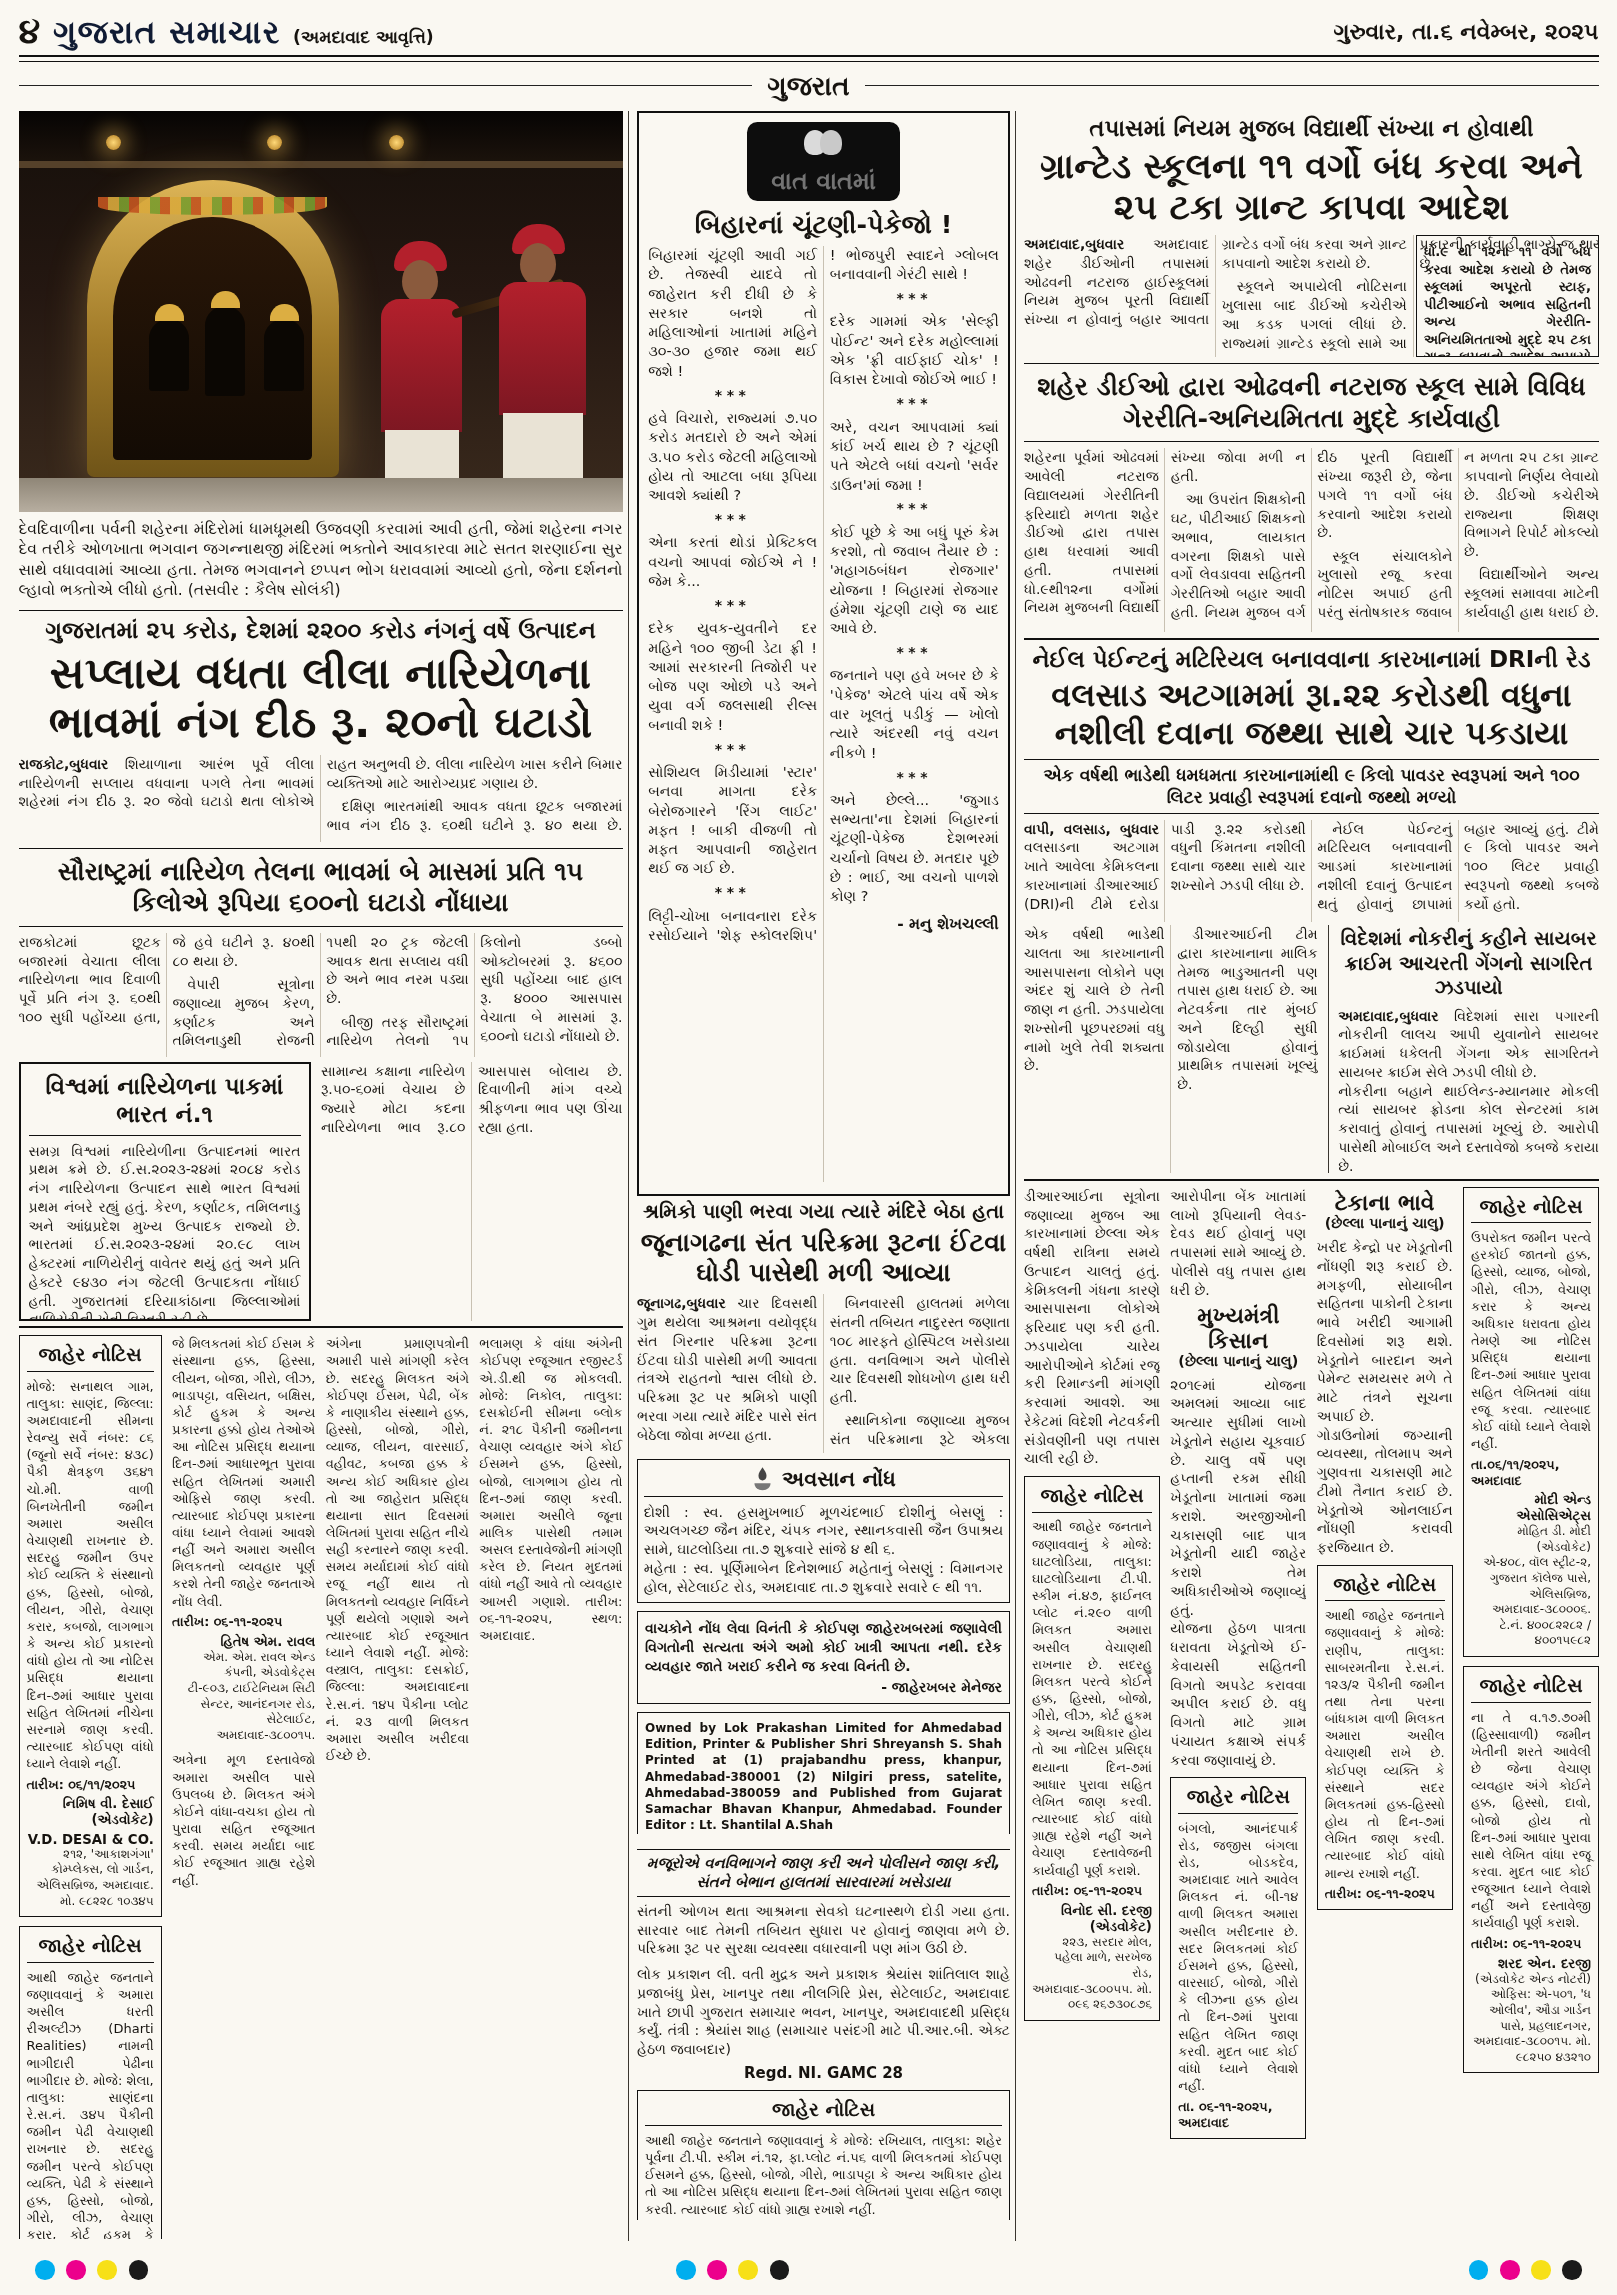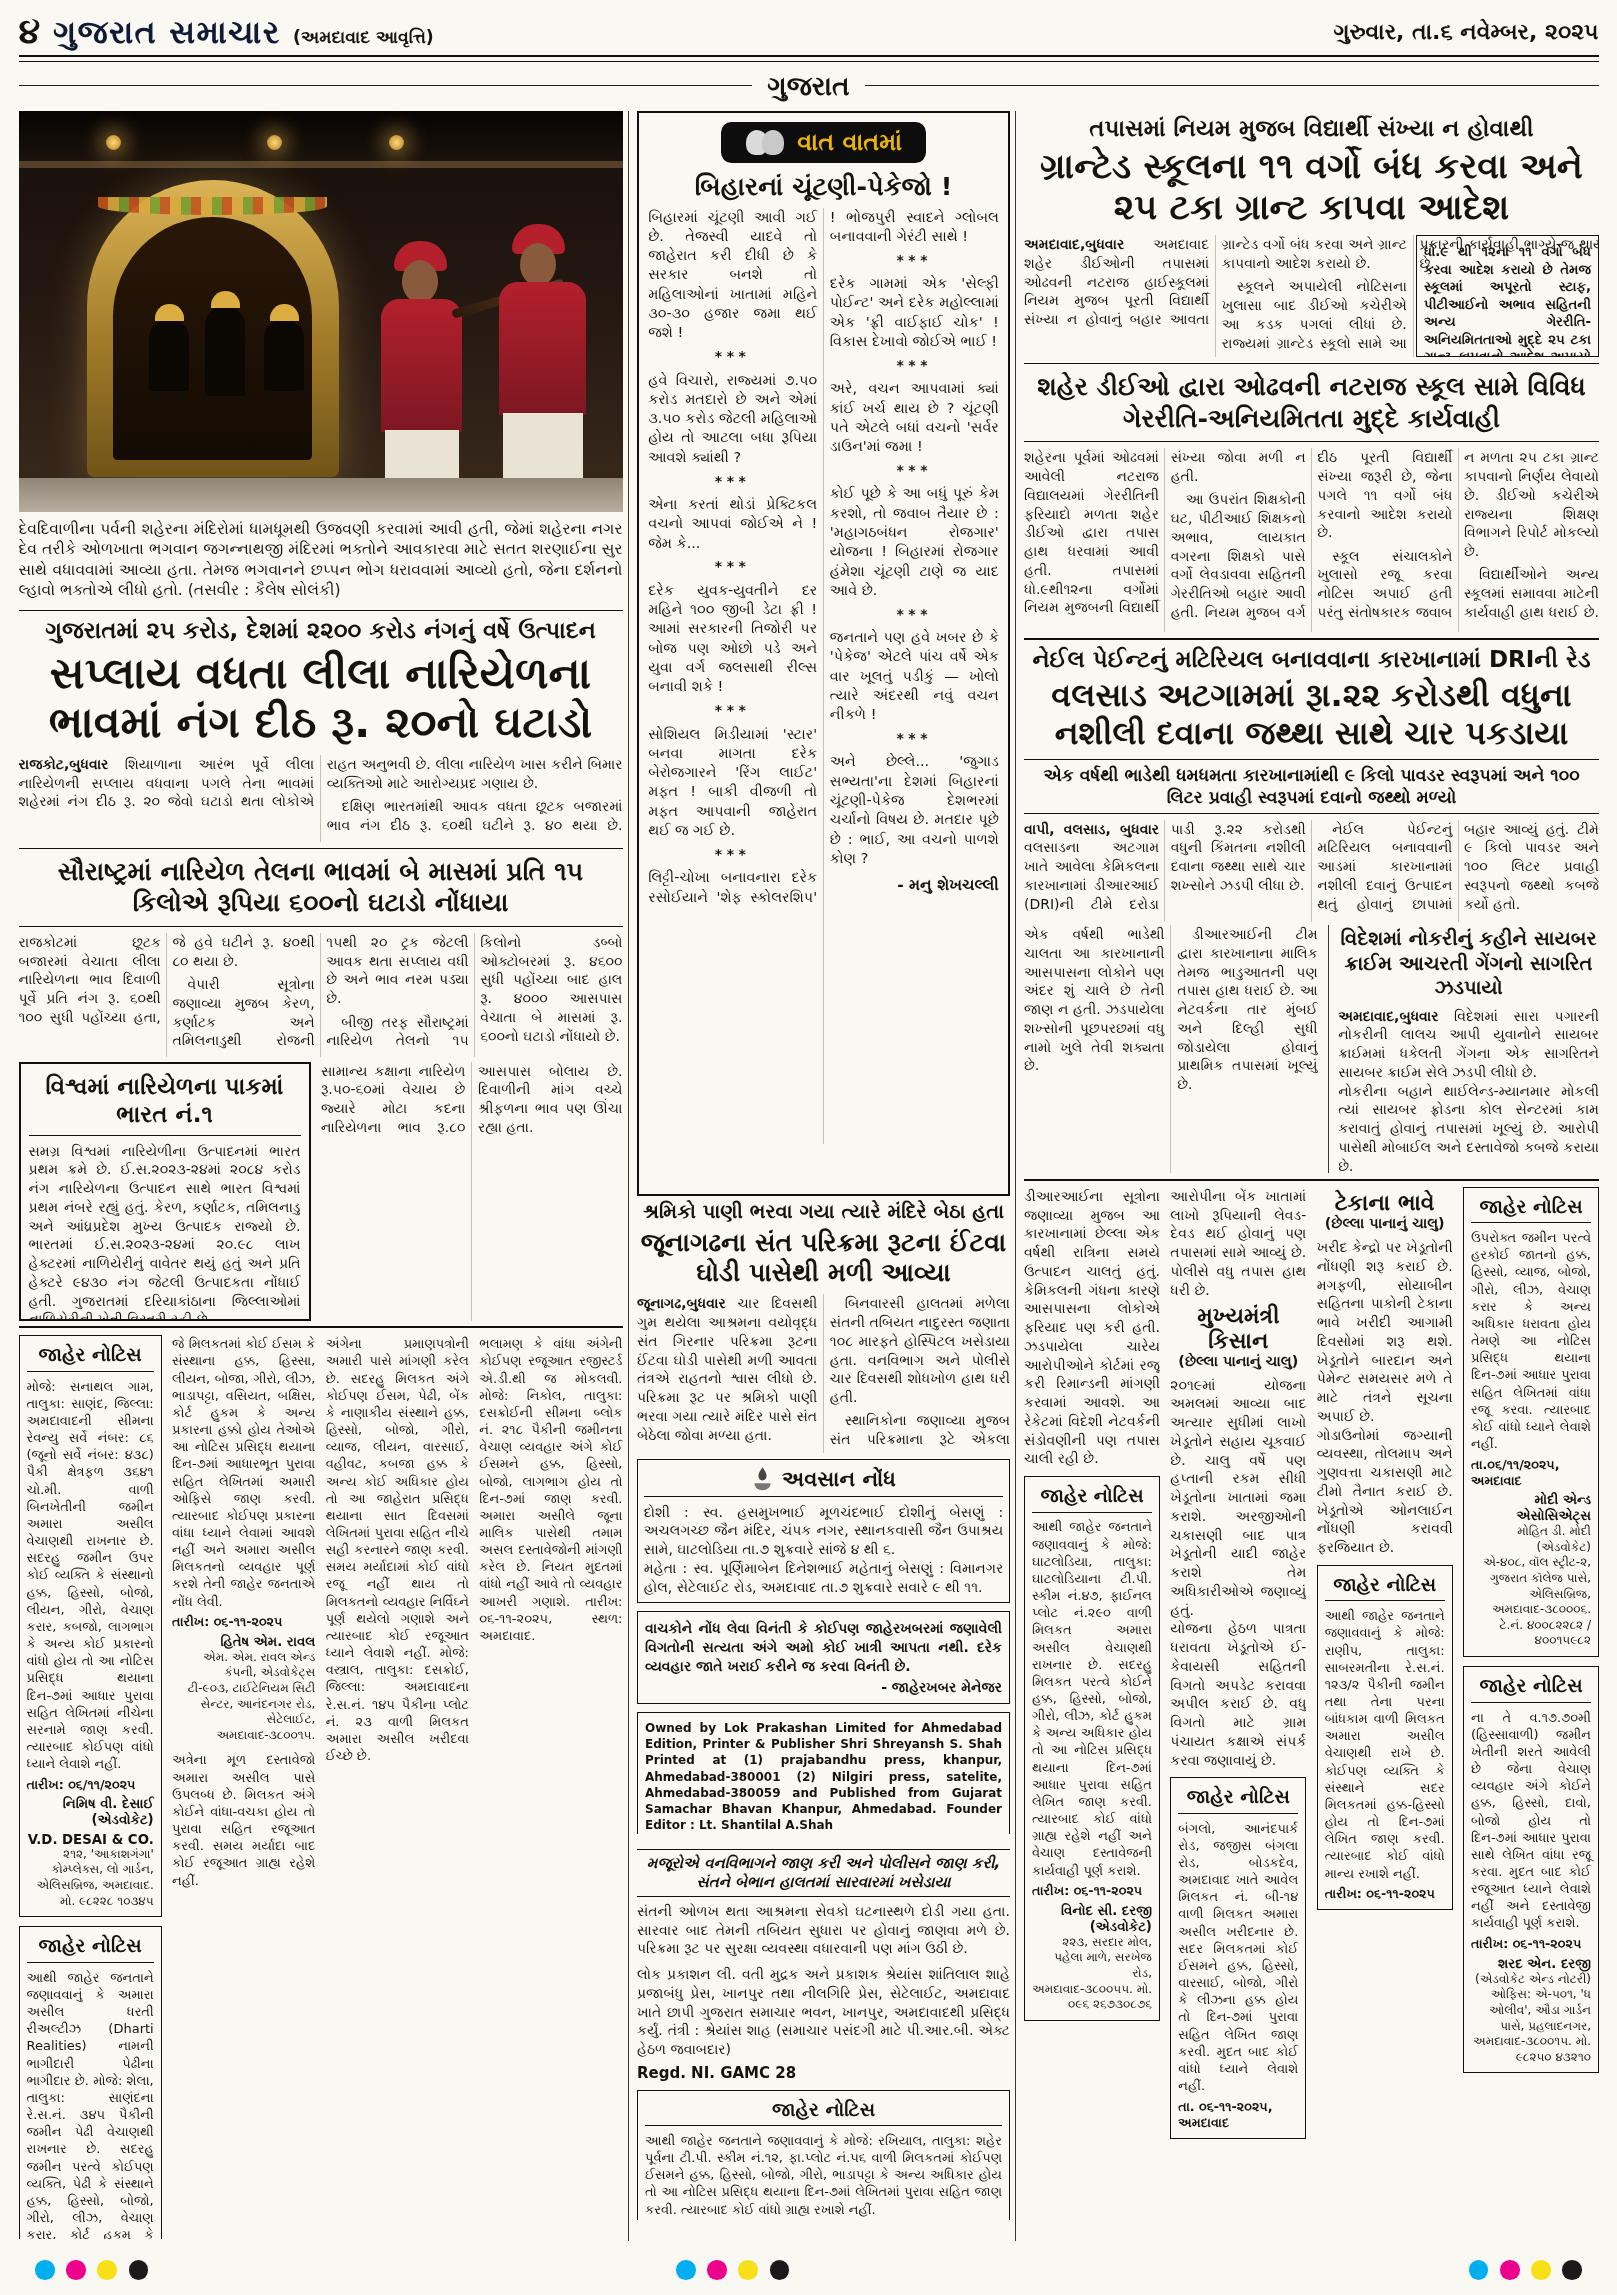--- a/index.html
+++ b/index.html
@@ -39,21 +39,21 @@
   .hl-xl{font-size:43px;font-weight:800;text-align:center;line-height:1.14;margin:4.6px 0 8px;}
   .hl-lg{font-size:35px;font-weight:800;text-align:center;line-height:1.18;margin:3.5px 0 7px;}
   .hl-md{font-size:25.4px;font-weight:800;text-align:center;line-height:1.22;margin:3.5px 0 5.8px;}
   .hl-sm{font-size:19.6px;font-weight:800;text-align:center;line-height:1.25;margin:2.3px 0 5.8px;}
   .sub{font-size:25.4px;font-weight:800;text-align:center;line-height:1.25;border-top:1.7px solid #111;border-bottom:1.7px solid #111;padding:7px 3.5px;margin:5.8px 0;}
   .sub.small{font-size:17.3px;border-top:1.2px solid #111;border-bottom:1.2px solid #111;padding:4.6px 2.3px;}
   .hrule{border-top:1.7px solid #111;margin:5.8px 0;}
   .hrule.thick{border-top:2.9px solid #111;}
   .sign{font-weight:800;text-align:right;font-size:14px;margin-top:3.5px;}
   .bold{font-weight:700;}
-  .regd{text-align:left;font-weight:800;font-size:15px;margin-top:4.6px;}
+  .regd{text-align:center;font-weight:800;font-size:15px;margin-top:4.6px;}
 
   
   .photo{position:relative;height:401px;background:linear-gradient(180deg,#150f0a 0%,#241711 45%,#3a2a1d 100%);overflow:hidden;}
   .ph-ceiling{position:absolute;top:0;left:0;right:0;height:53px;background:linear-gradient(180deg,#060403,#1c130c);}
   .ph-beam{position:absolute;top:50px;left:0;right:0;height:7px;background:#55412a;}
   .ph-light{position:absolute;top:24px;width:15px;height:15px;border-radius:50%;background:radial-gradient(circle,#ffd978,#b07a1f);box-shadow:0 0 19.6px 7px rgba(255,200,90,.4);}
   .li1{left:87px}.li2{left:248px}.li3{left:370px}
   .ph-shrine{position:absolute;left:68px;top:69px;width:252px;height:297px;}
   .ph-arch{position:absolute;inset:0;border-radius:126px 126px 7px 7px;background:linear-gradient(180deg,#dcb456,#a07a28 55%,#6f5418);box-shadow:0 0 40px rgba(255,205,100,.28);}
   .ph-opening{position:absolute;left:26.6px;top:37px;width:199px;height:243px;border-radius:99px 99px 4.6px 4.6px;background:linear-gradient(180deg,#2a1708,#130b04);}
@@ -85,21 +85,21 @@
   .notice{border:1.7px solid #111;padding:7px 7px;margin-bottom:9.2px;}
   .notice h5{font-size:19px;font-weight:800;text-align:center;border-bottom:1.2px solid #111;padding-bottom:4.6px;margin-bottom:5.8px;}
   .ntext{font-size:13px;line-height:1.32;text-align:justify;}
   .n-date{font-weight:700;font-size:12.7px;margin-top:4.6px;}
   .n-firm{font-weight:800;text-align:right;font-size:13.3px;margin-top:3.5px;}
   .n-addr{font-size:12px;text-align:right;line-height:1.3;}
 
   
   .vaat{border:2.3px solid #111;padding:9.2px 9.2px;height:1085px;overflow:hidden;}
   .vaat-badge{display:flex;justify-content:center;margin-bottom:8px;}
-  .badge{background:#0d0d0d;color:#eab308;border-radius:10.4px;padding:5.8px 24px;font-size:24px;font-weight:800;display:flex;align-items:center;gap:10.4px;}
+  .badge{background:#0d0d0d;color:#737373;border-radius:10.4px;padding:5.8px 24px;font-size:24px;font-weight:800;display:flex;align-items:center;gap:10.4px;flex-direction:column;}
   .faces{position:relative;width:42px;height:29px;flex:none;}
   .faces:before,.faces:after{content:"";position:absolute;width:22px;height:25.4px;border-radius:50% 50% 40% 40%;background:#fff;top:1.7px;}
   .faces:before{left:1.2px;opacity:.85;}
   .faces:after{left:17.3px;background:#c9c9c9;}
   .vaat-body{height:936px;overflow:hidden;font-size:14.4px;}
   .vaat-body p{margin-bottom:3.5px;}
   .stars{text-align:center;font-weight:800;letter-spacing:4.6px;margin:4.6px 0;font-size:14px;}
   .vaat-sign{text-align:right;font-weight:800;font-size:15.6px;margin-top:7px;}
   .jn-body{height:159px;overflow:hidden;}
   .bold-sub{font-weight:800;text-align:center;font-size:15px;line-height:1.3;border-top:1.2px solid #111;border-bottom:1.2px solid #111;padding:3.5px 1.2px;margin:4.6px 0;font-style:italic;}

